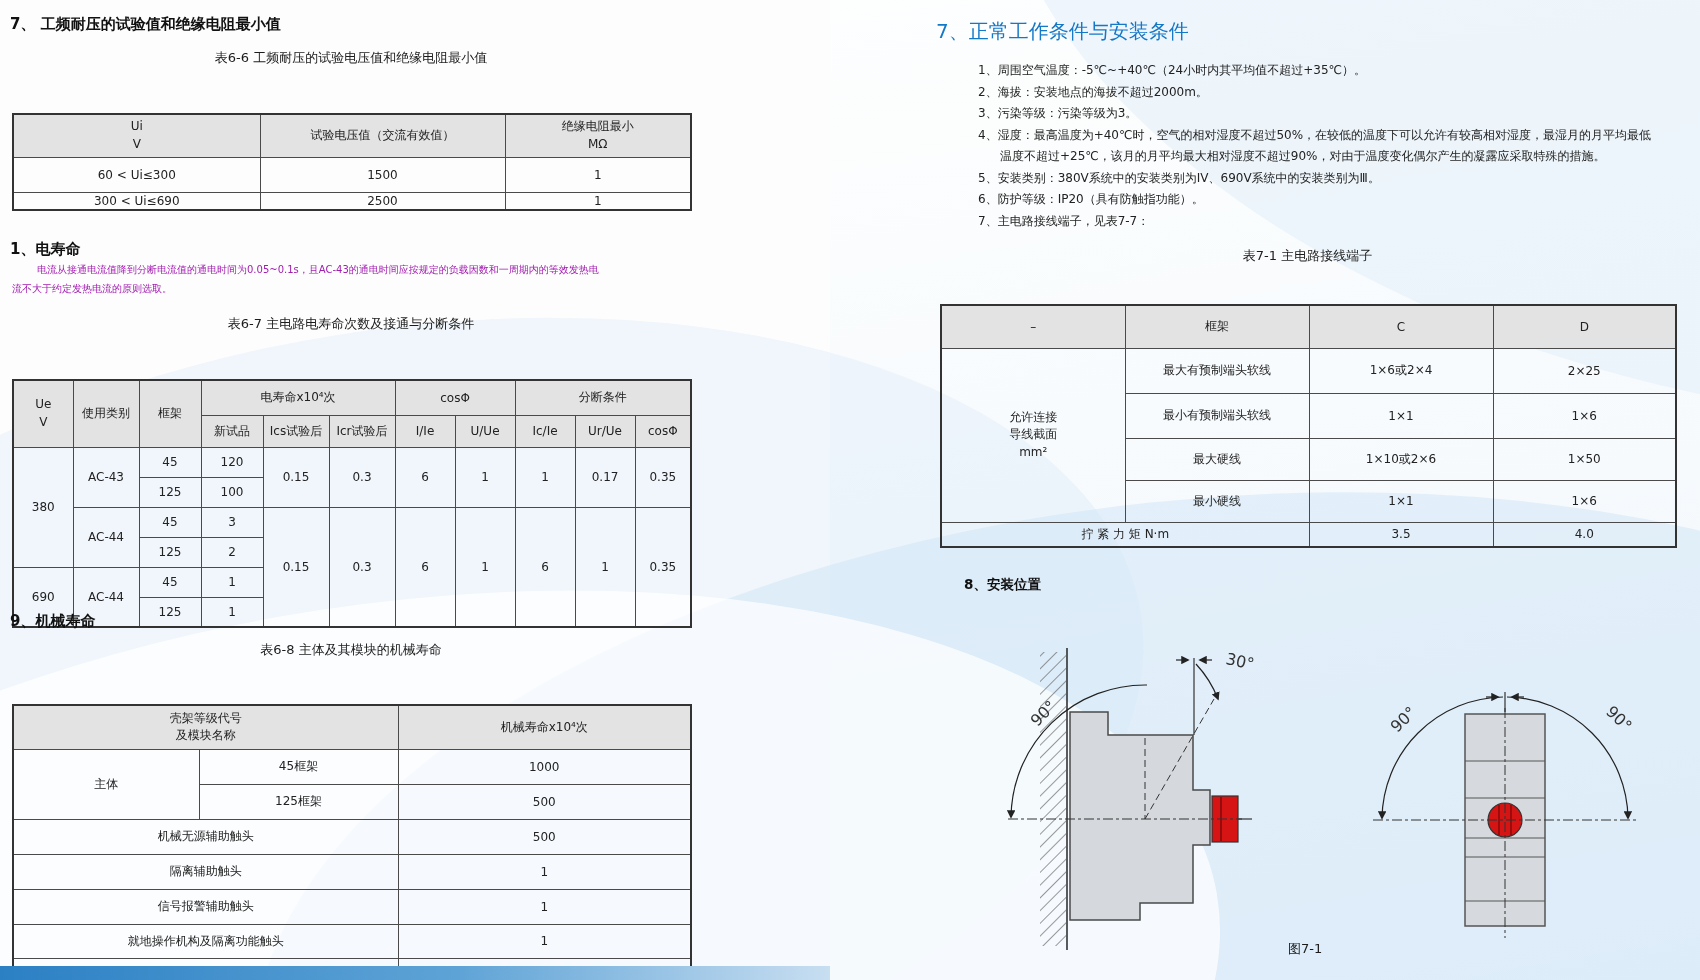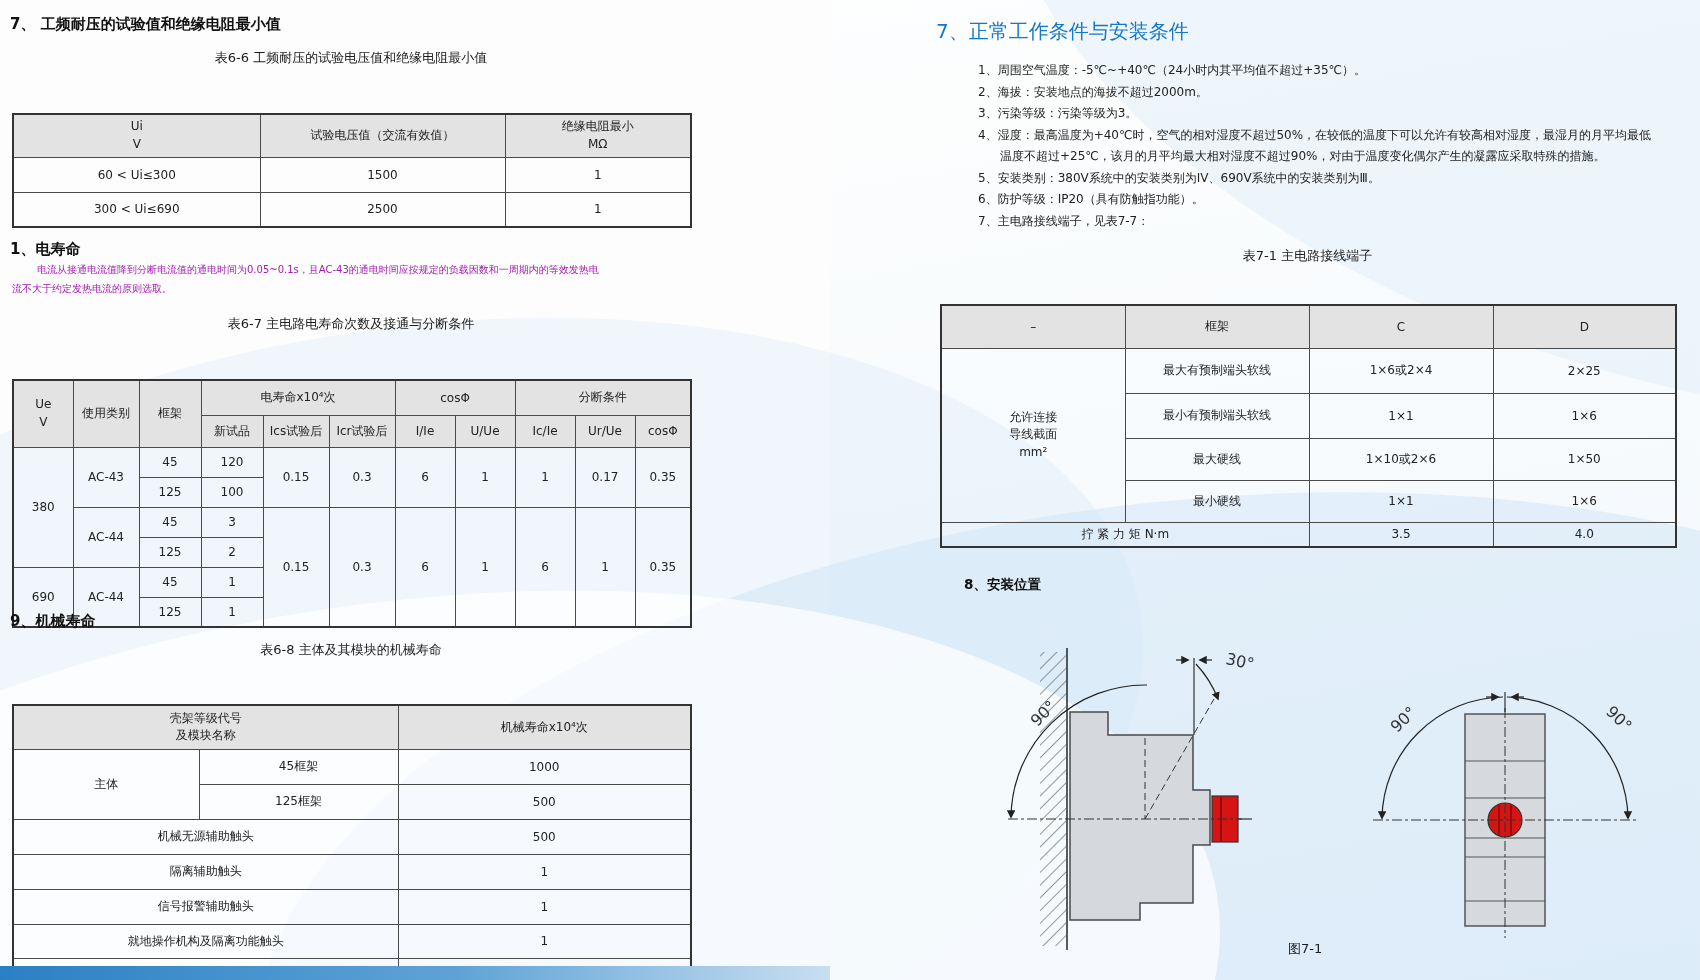--- a/index.html
+++ b/index.html
@@ -76,21 +76,21 @@
       <th class="two-line">
         <span>绝缘电阻最小</span>
         <span>MΩ</span>
       </th>
     </tr>
     <tr style="height:35px">
       <td>60 &lt; Ui≤300</td>
       <td>1500</td>
       <td>1</td>
     </tr>
-    <tr style="height:35px">
+    <tr style="height:18px">
       <td>300 &lt; Ui≤690</td>
       <td>2500</td>
       <td>1</td>
     </tr>
   </tbody>
     </table>
 
   <div class="abs" style="left:10px; top:240px;">
     <h2 class="sec">1、电寿命</h2>
   </div>

